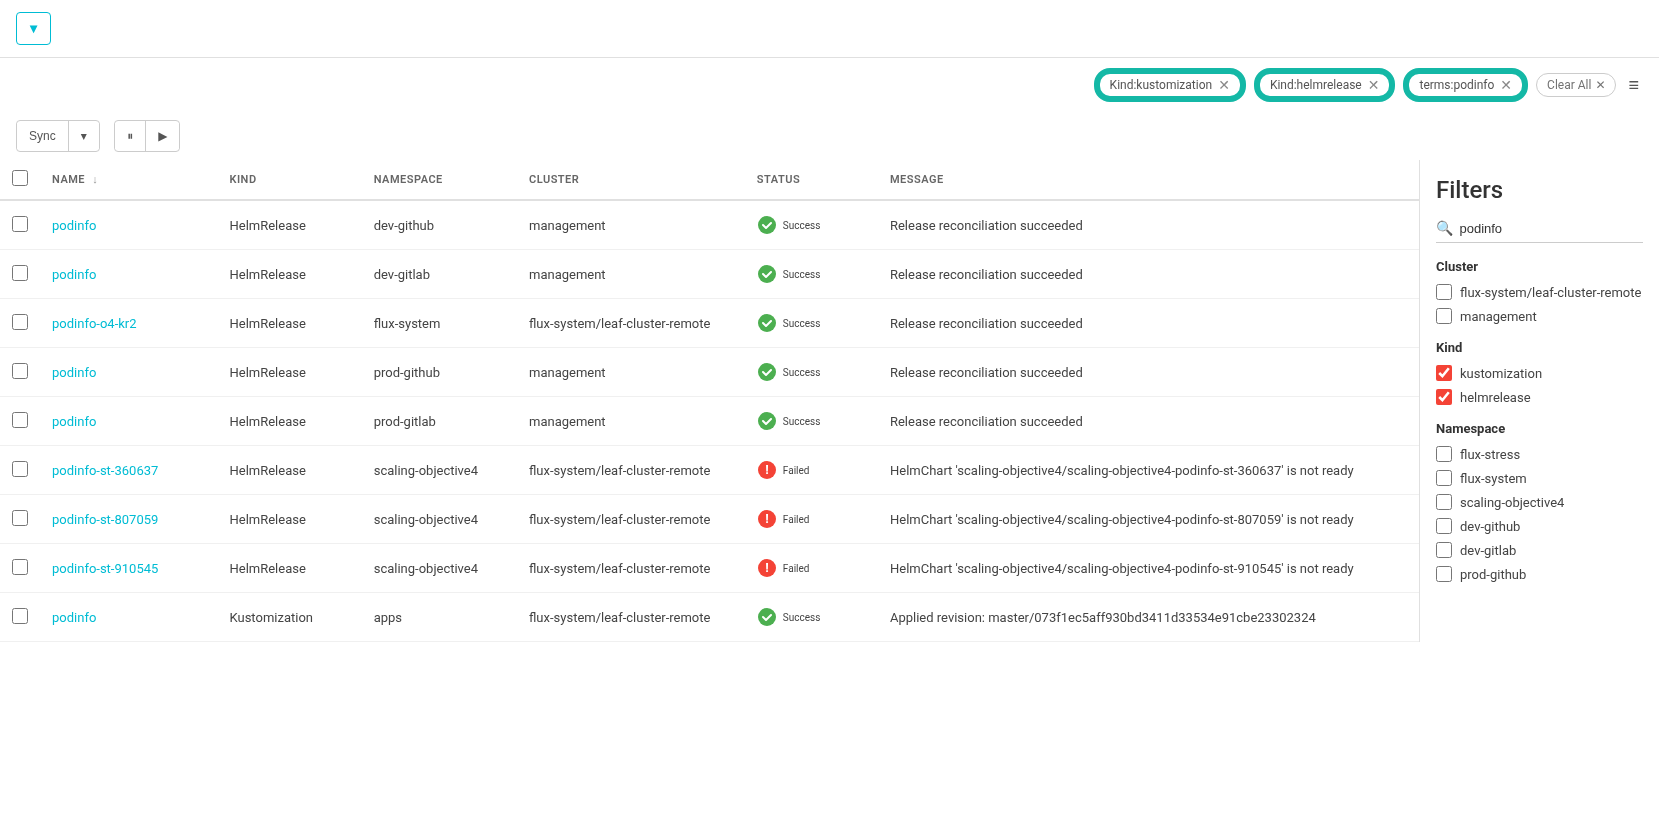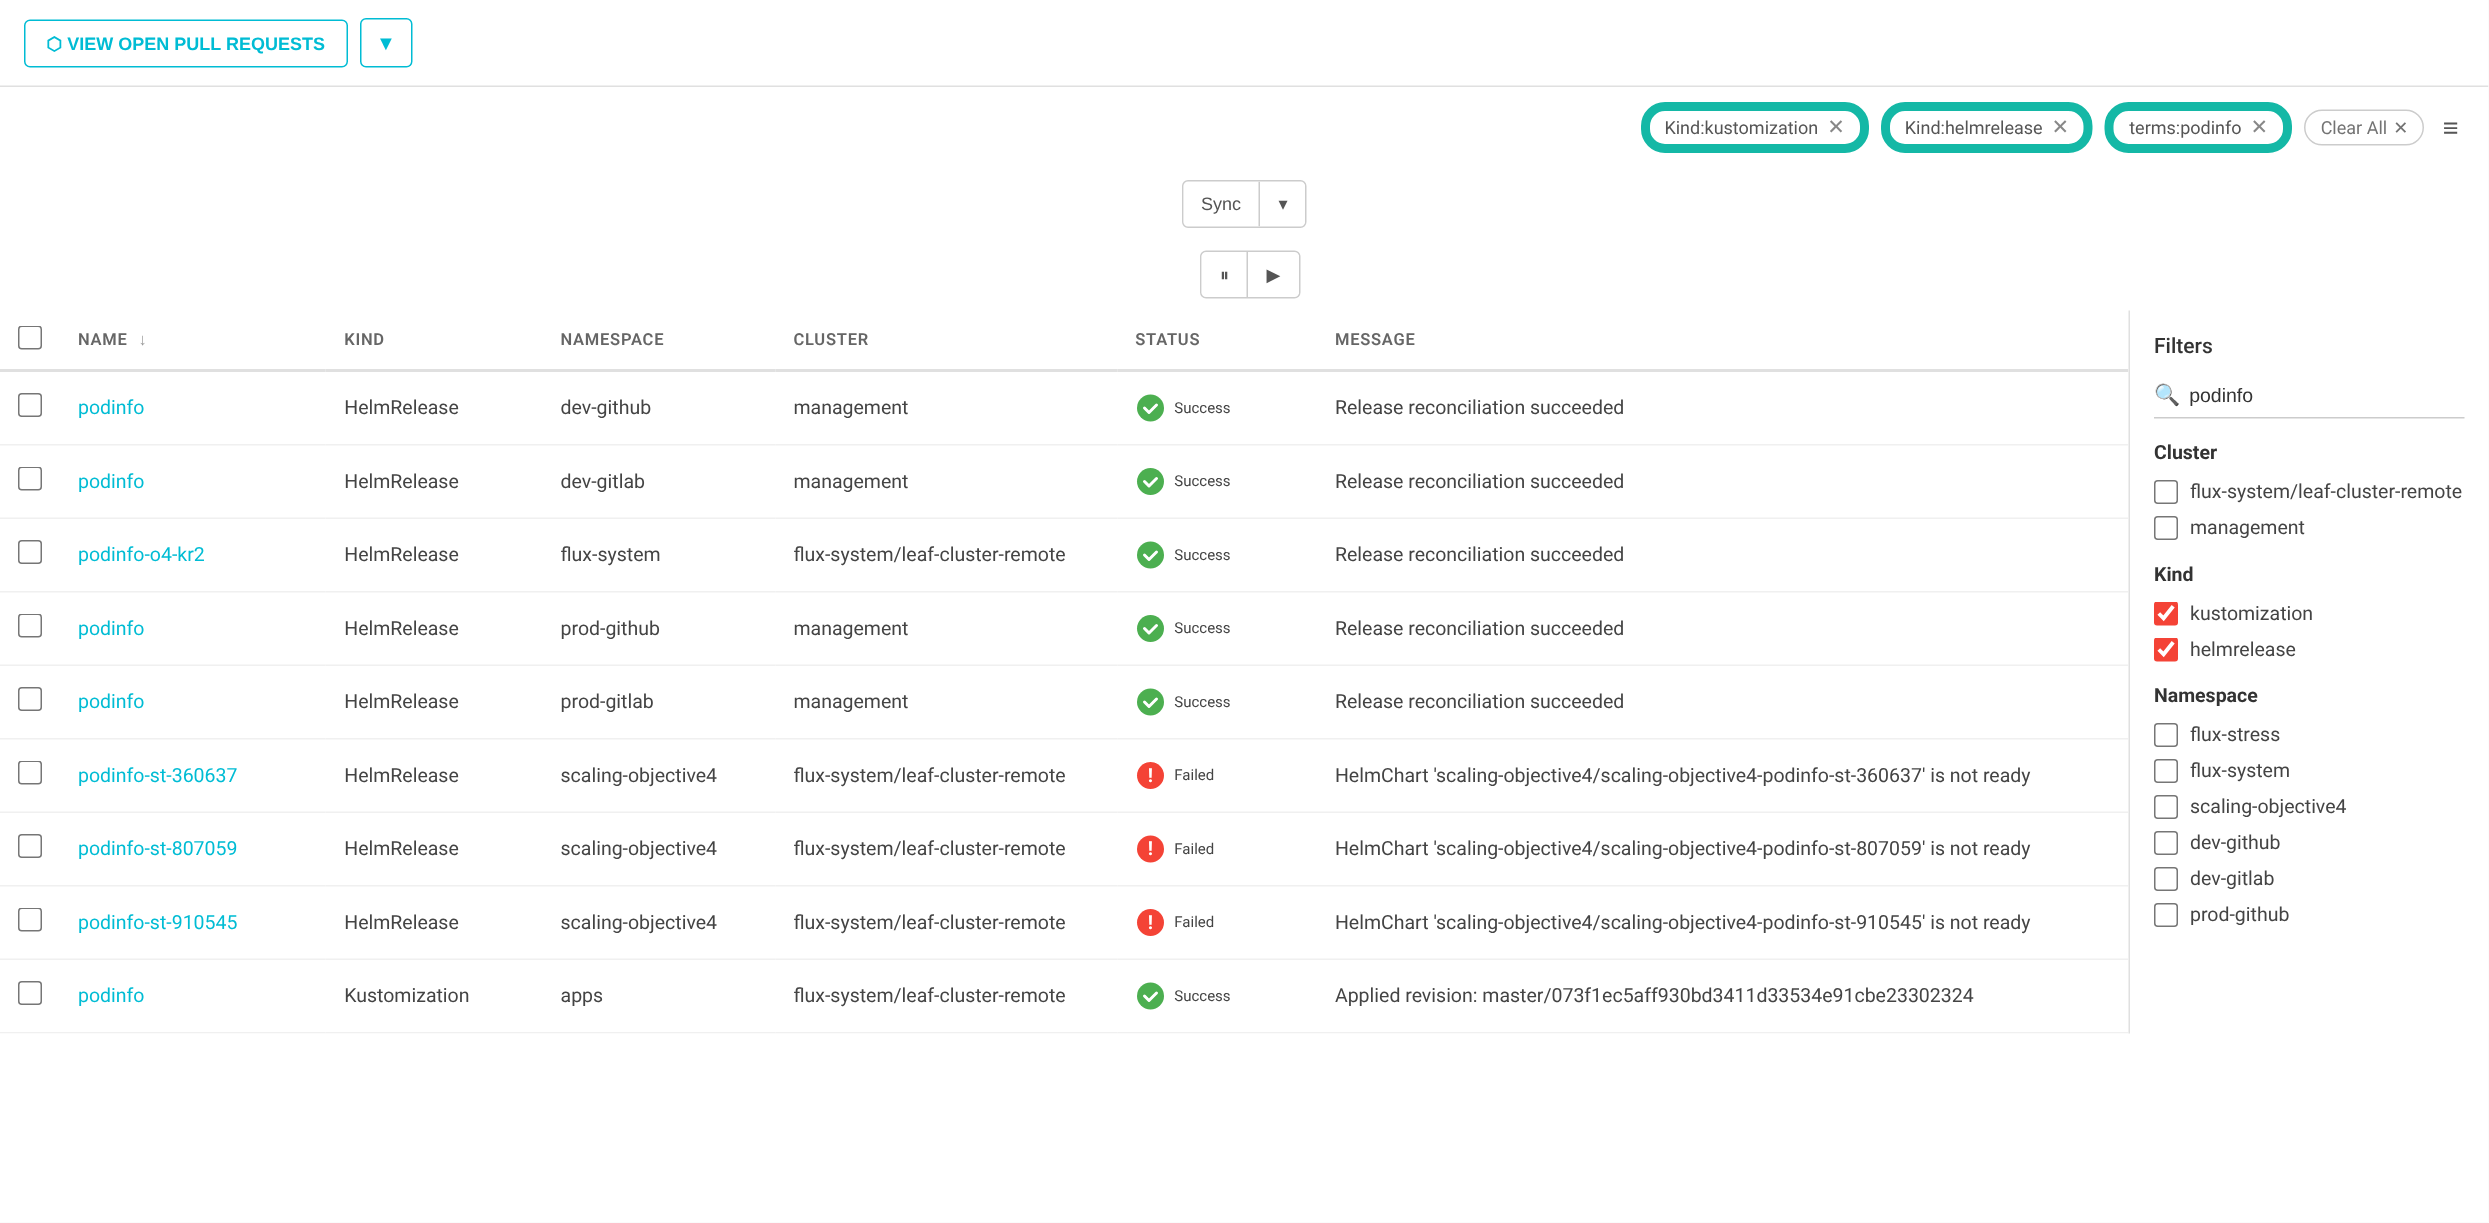--- a/index.html
+++ b/index.html
@@ -20,21 +20,21 @@
     .filter-chips-row { display: flex; align-items: center; justify-content: flex-end; padding: 10px 16px; gap: 8px; }
     
     .chip { display: flex; align-items: center; gap: 4px; padding: 4px 10px; border: 6px solid #14b8a6; border-radius: 16px; background: #fff; font-size: 12px; color: #555; }
     .chip .chip-close { cursor: pointer; color: #888; font-size: 14px; line-height: 1; margin-left: 2px; }
     
     .chip-clear { display: flex; align-items: center; gap: 4px; font-size: 12px; color: #737373; cursor: pointer; border: 1px solid #ccc; border-radius: 16px; padding: 4px 10px; background: #fff; }
     
     .filter-icon-btn { background: none; border: none; cursor: pointer; color: #555; font-size: 18px; padding: 4px; }
     
     
-    .sync-toolbar { display: flex; align-items: center; padding: 8px 16px; gap: 0; flex-direction: column; }
+    .sync-toolbar { display: flex; align-items: center; padding: 8px 16px; gap: 0; }
     
     .sync-btn-group { display: flex; align-items: center; border: 1px solid #ccc; border-radius: 4px; overflow: hidden; }
     .sync-btn-group button { padding: 6px 12px; border: none; background: #fff; cursor: pointer; color: #555; font-size: 12px; font-weight: 500; }
     .sync-btn-divider { width: 1px; background: #ccc; height: 30px; }
     
     
     .content-area { display: flex; }
     
     
     .table-section { flex: 1; overflow: auto; }
@@ -61,21 +61,21 @@
     
     
     input[type="checkbox"] { width: 16px; height: 16px; cursor: pointer; accent-color: #00bcd4; }
     
     
     .sort-icon { margin-left: 4px; color: #999; font-size: 11px; }
     
     
     .filters-sidebar { width: 240px; min-width: 240px; border-left: 1px solid #e0e0e0; padding: 16px; background: #fff; }
     
-    .filters-title { font-size: 14px; font-weight: 500; color: #333; margin-bottom: 16px; }
+    .filters-title { font-size: 24px; font-weight: 500; color: #333; margin-bottom: 16px; }
     
     .filter-search { display: flex; align-items: center; gap: 6px; border-bottom: 1px solid #ccc; padding-bottom: 6px; margin-bottom: 16px; }
     .filter-search input { border: none; outline: none; font-size: 13px; flex: 1; color: #333; }
     .filter-search-icon { color: #999; font-size: 14px; }
     
     .filter-section-title { font-size: 13px; font-weight: 700; color: #333; margin-bottom: 10px; margin-top: 4px; }
     
     .filter-option { display: flex; align-items: center; gap: 8px; margin-bottom: 8px; cursor: pointer; }
     .filter-option label { font-size: 13px; color: #444; cursor: pointer; }
     
@@ -88,21 +88,20 @@
     .filters-sidebar::-webkit-scrollbar { width: 4px; }
     .filters-sidebar::-webkit-scrollbar-track { background: #f5f5f5; }
     .filters-sidebar::-webkit-scrollbar-thumb { background: #ccc; border-radius: 2px; }
   </style>
 </head>
 <body>
 
 <div class="main-container">
 
   <div class="top-toolbar">
-    <button class="btn-view">⬡ VIEW OPEN PULL REQUESTS</button>
     <button class="btn-dropdown">▼</button>
   </div>
 
   <div class="filter-chips-row">
     <div class="chip">
       <span>Kind:kustomization</span>
       <span class="chip-close">✕</span>
     </div>
     <div class="chip">
       <span>Kind:helmrelease</span>

